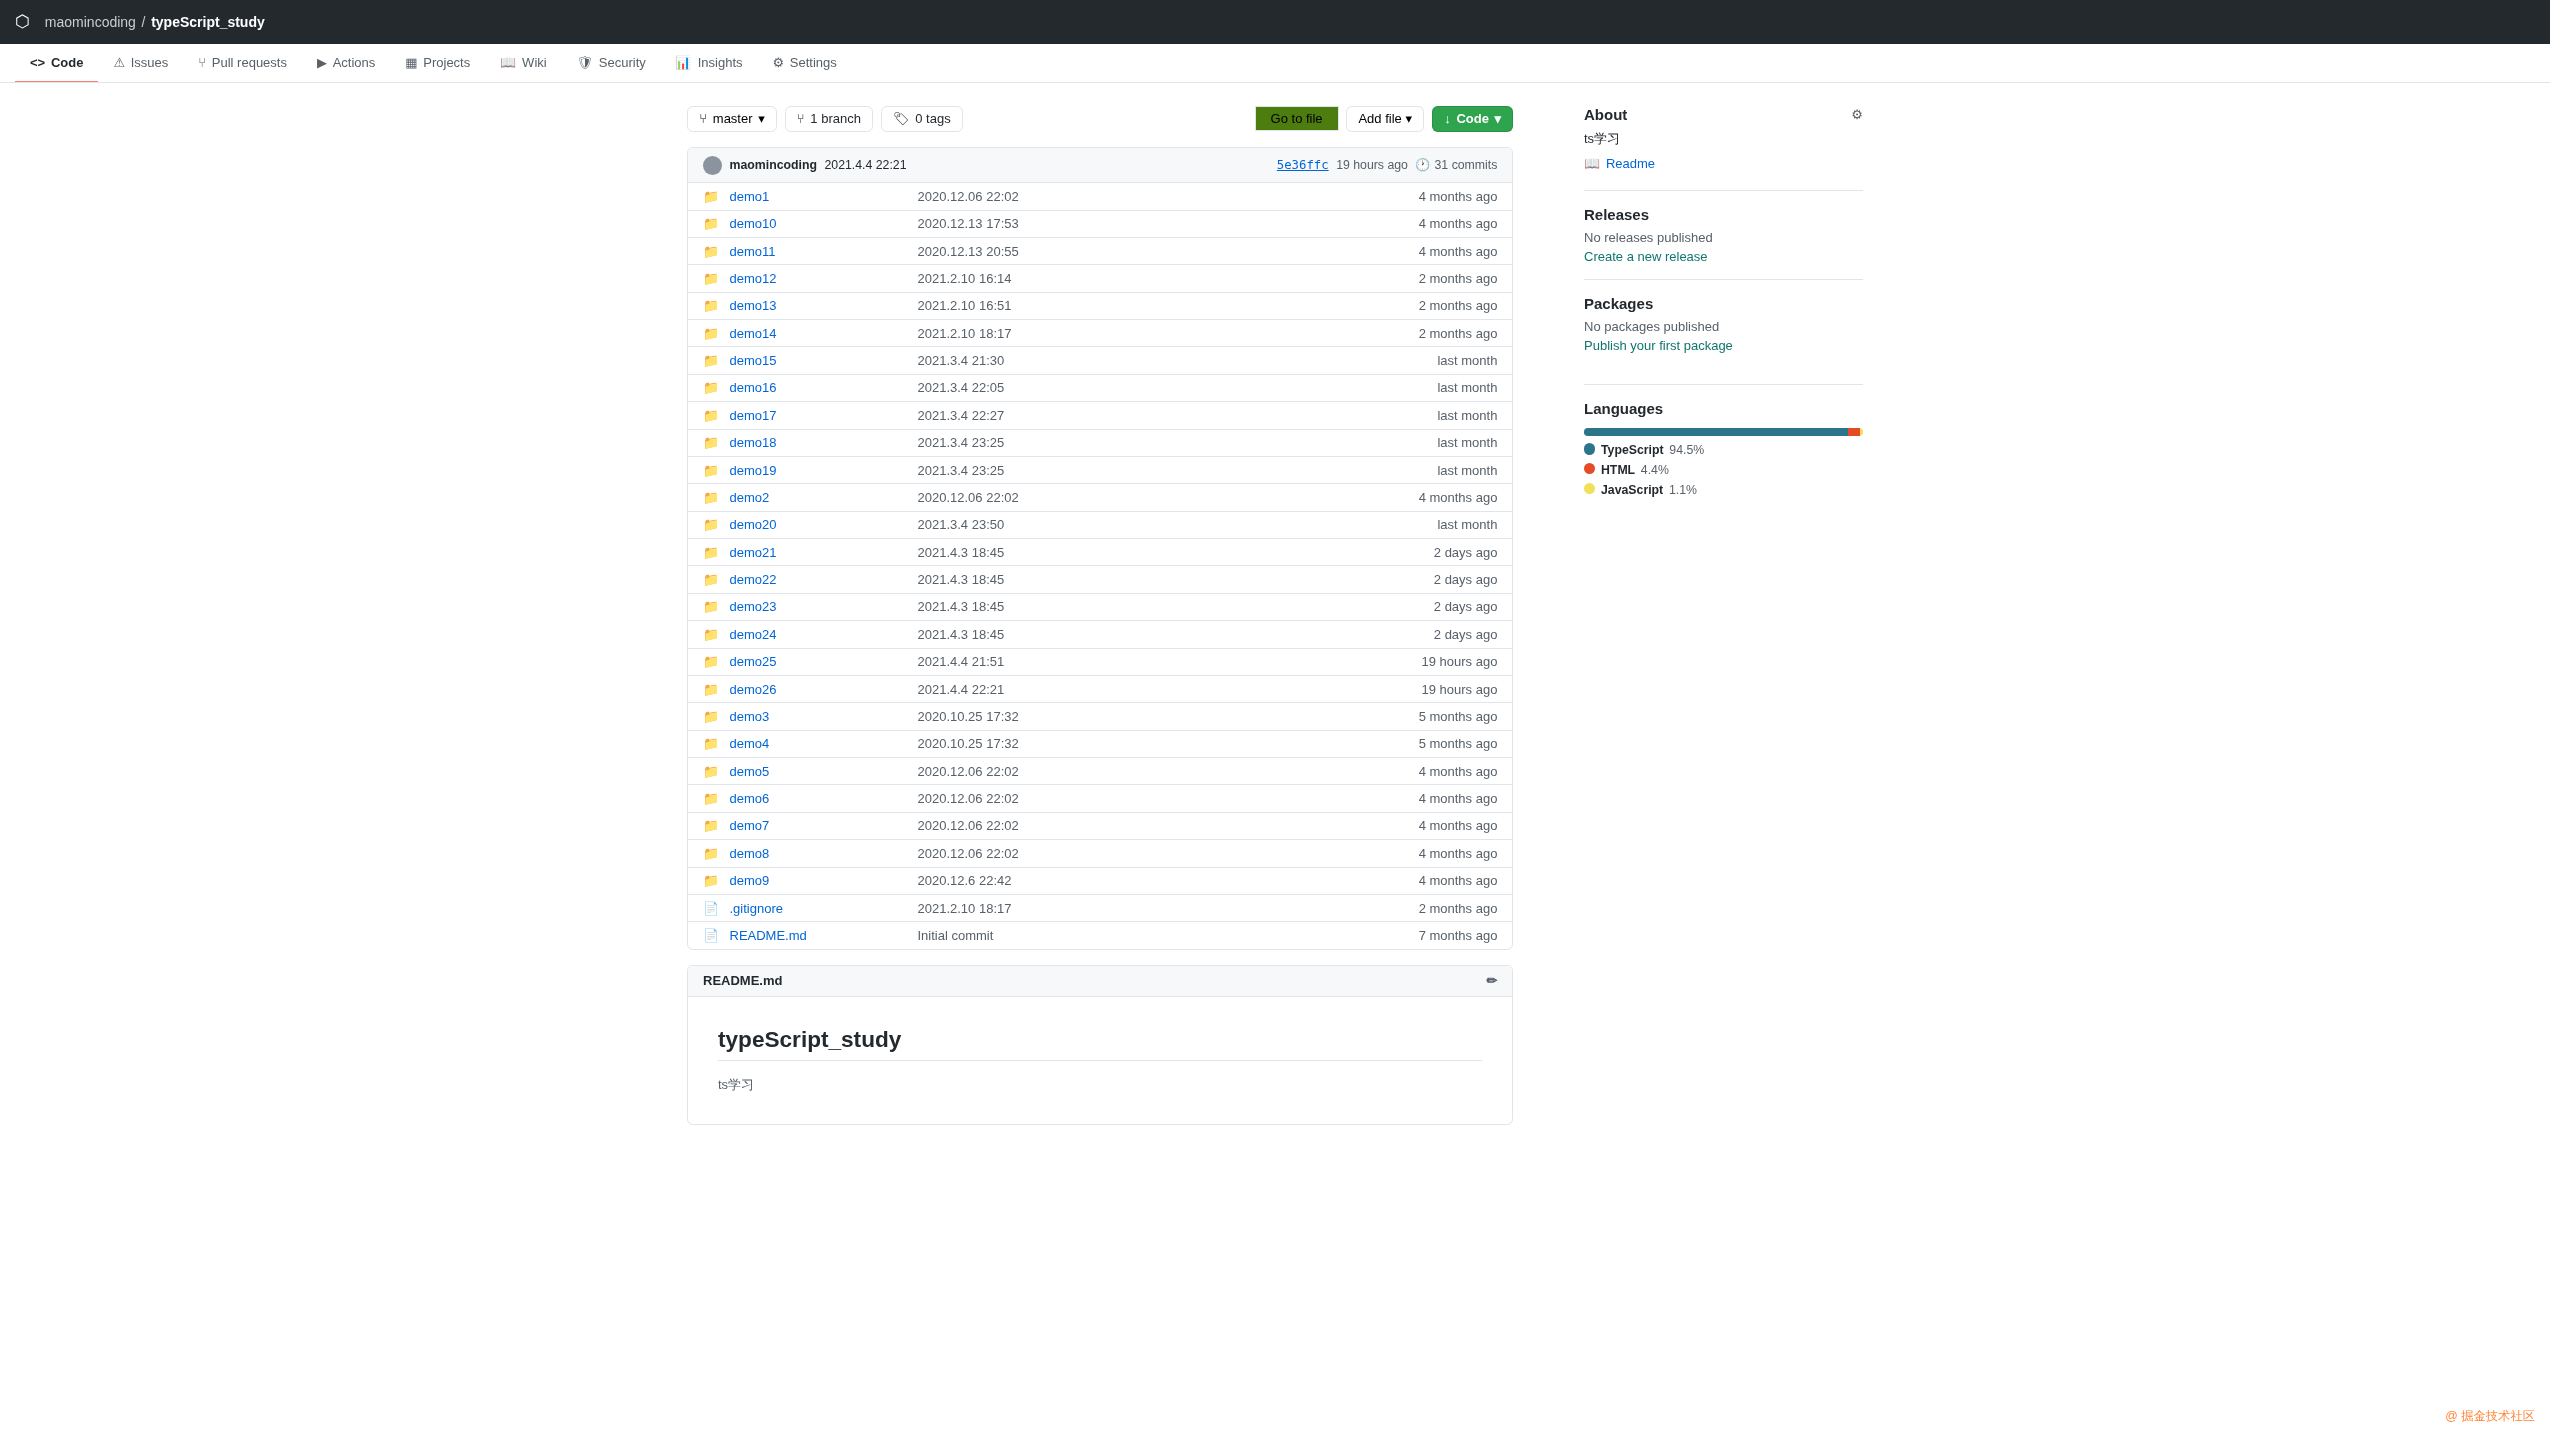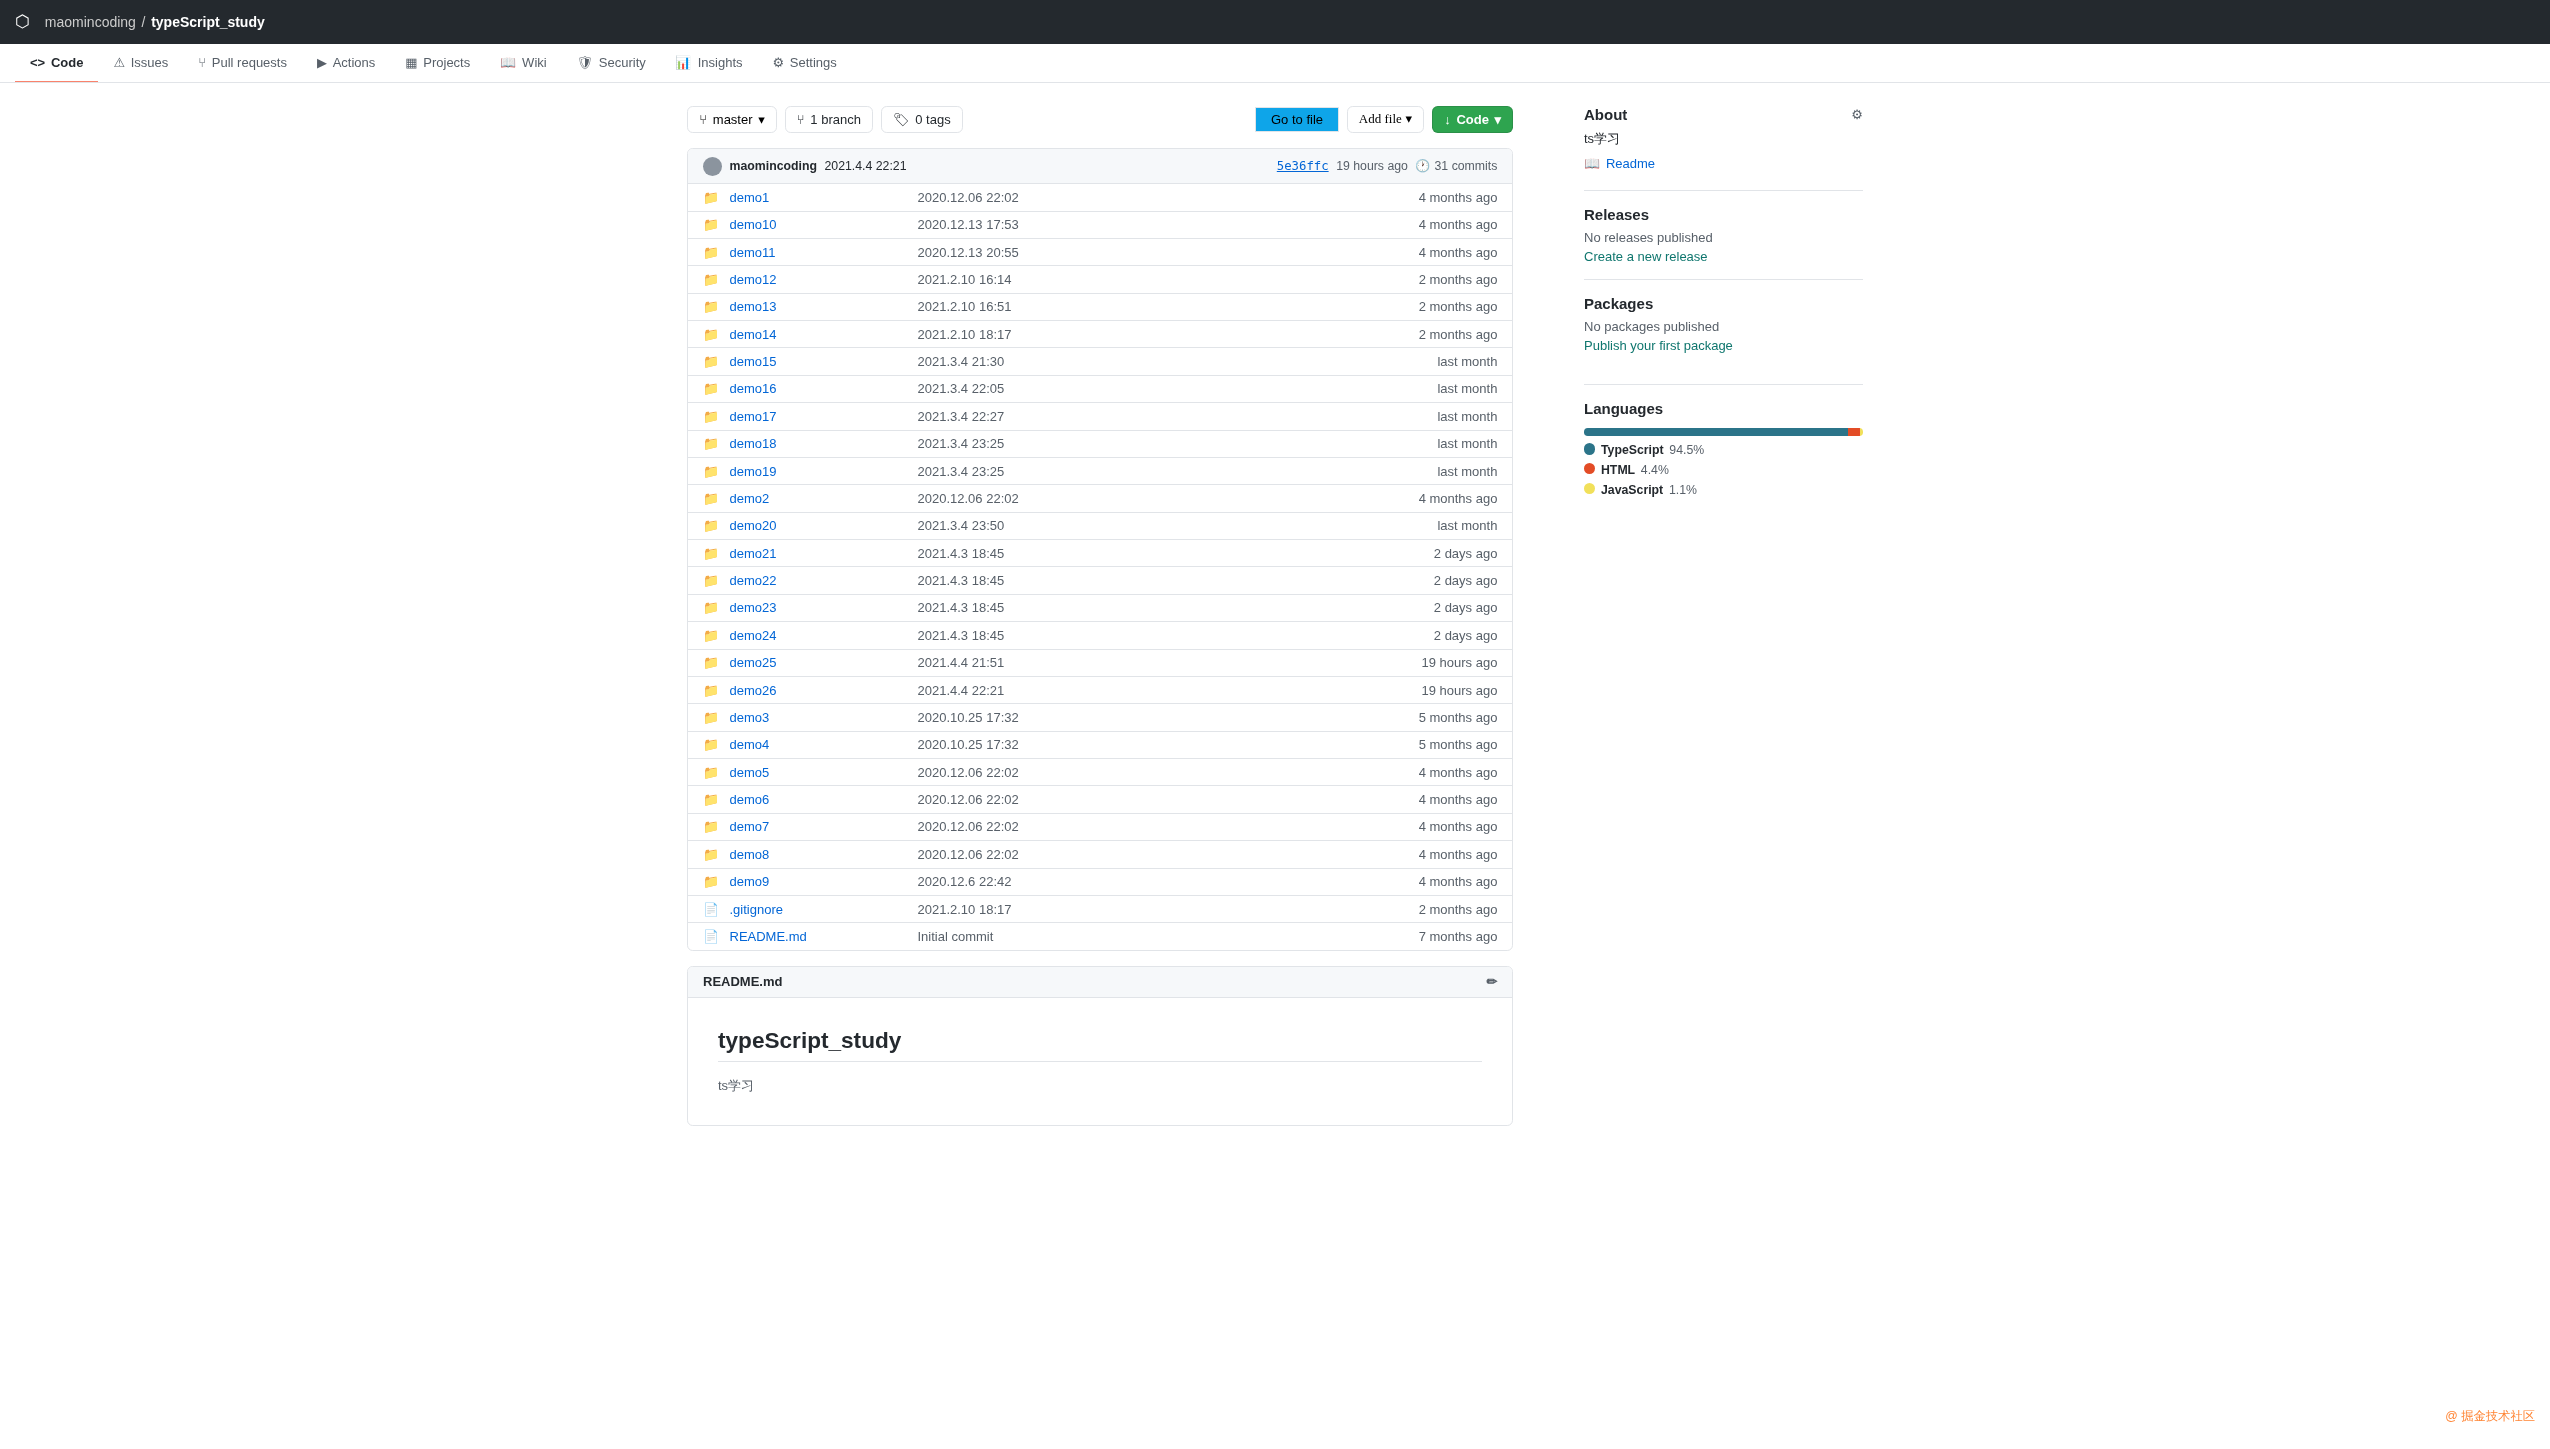--- a/index.html
+++ b/index.html
@@ -22,22 +22,22 @@
     
     .main-container { max-width: 1206px; margin: 0 auto; padding: 22.6px 15px; display: flex; gap: 22.6px; }
     .main-content { flex: 1; min-width: 0; }
     .sidebar { width: 279px; flex-shrink: 0; margin-left: 48px; }
 
     
     .repo-actions { display: flex; align-items: center; gap: 7.5px; margin-bottom: 15px; }
     .branch-selector { display: flex; align-items: center; gap: 5.7px; padding: 4.7px 11.3px; border: 0.9px solid #e1e4e8; border-radius: 5.7px; font-size: 13px; cursor: pointer; background: #fff; }
     .branch-info { display: flex; align-items: center; gap: 5.7px; padding: 4.7px 11.3px; border: 0.9px solid #e1e4e8; border-radius: 5.7px; font-size: 13px; cursor: pointer; color: #24292e; text-decoration: none; }
     .spacer { flex: 1; }
-    .go-to-file-btn { padding: 4px 15px; border: 0.9px solid #e1e4e8; border-radius: 0; font-size: 13px; cursor: pointer; background: #0ea5e9; }
-    .add-file-btn { display: flex; align-items: flex-end; gap: 3.8px; padding: 4.7px 11.3px; border: 0.9px solid #e1e4e8; border-radius: 5.7px; font-size: 13px; cursor: pointer; background: #fff; font-family: Liberation Serif, serif; }
+    .go-to-file-btn { padding: 4px 15px; border: 0.9px solid #e1e4e8; border-radius: 0; font-size: 13px; cursor: pointer; background: #4d7c0f; }
+    .add-file-btn { display: flex; align-items: flex-end; gap: 3.8px; padding: 4.7px 11.3px; border: 0.9px solid #e1e4e8; border-radius: 5.7px; font-size: 13px; cursor: pointer; background: #fff; }
     .code-btn { display: flex; align-items: center; gap: 5.7px; padding: 4.7px 11.3px; border: 0.9px solid rgba(27,31,35,.15); border-radius: 5.7px; font-size: 13px; cursor: pointer; background: #2ea44f; color: #fff; font-weight: 600; }
 
     
     .file-table { border: 0.9px solid #e1e4e8; border-radius: 5.7px; overflow: hidden; }
     .commit-bar { display: flex; align-items: center; gap: 7.5px; padding: 7.5px 15px; background: #f6f8fa; border-bottom: 0.9px solid #e1e4e8; font-size: 12.3px; }
     .commit-avatar { width: 19px; height: 19px; border-radius: 50%; background: #8b949e; display: inline-block; }
     .commit-author { font-weight: 600; }
     .commit-message { color: #24292e; flex: 1; }
     .commit-sha { color: #0366d6; font-family: monospace; }
     .commit-time { color: #586069; }

